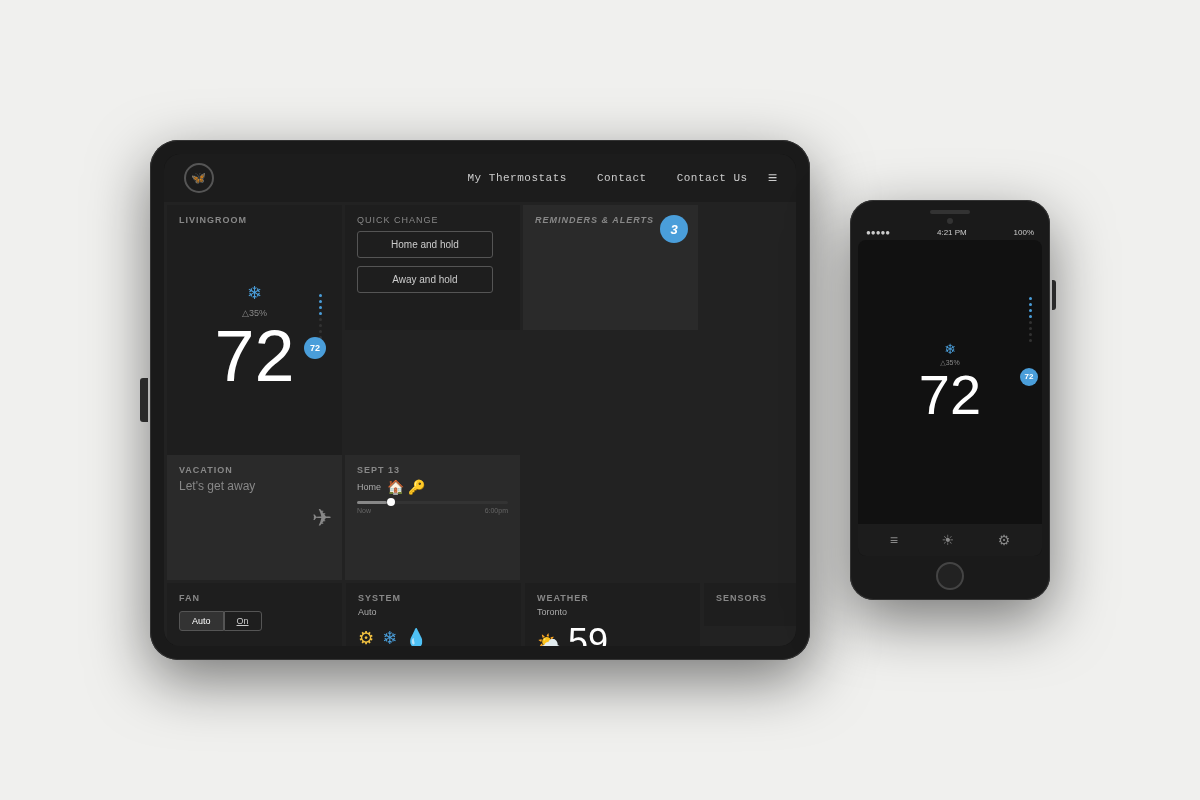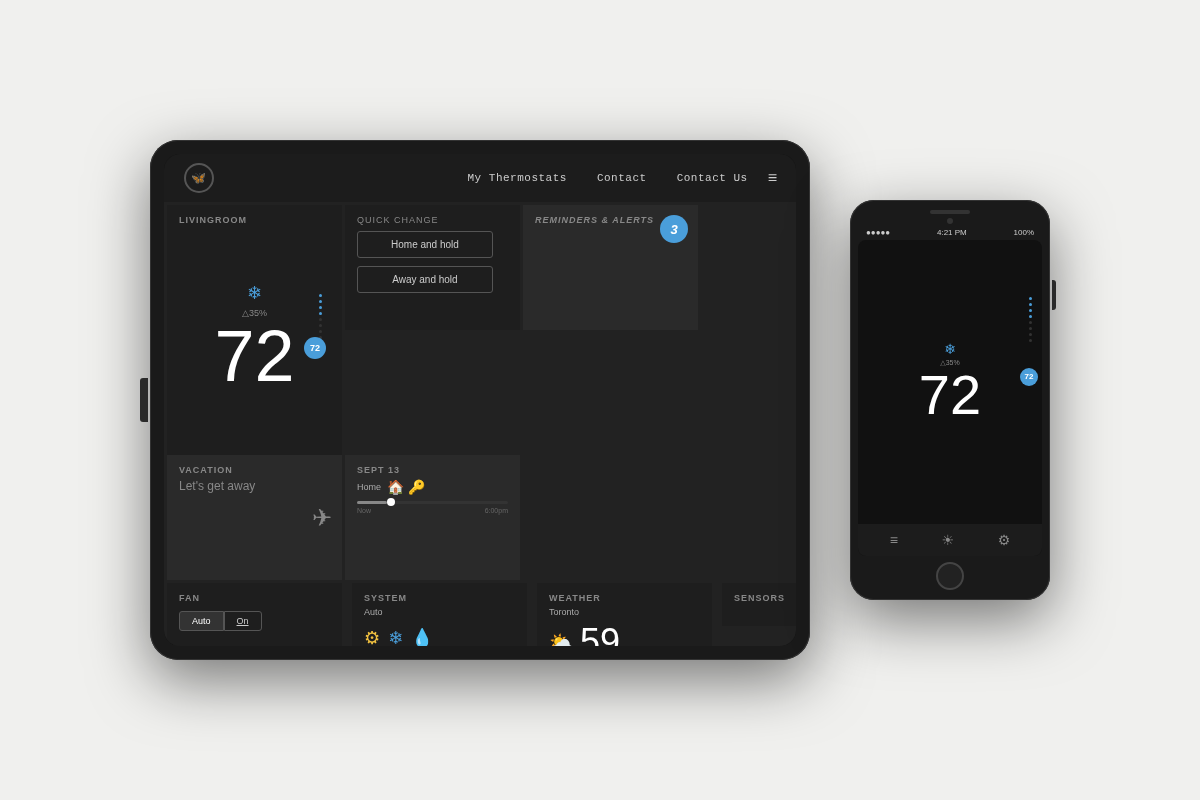--- a/index.html
+++ b/index.html
@@ -562,21 +562,21 @@
             <div class="timeline-dot"></div>
           </div>
           <div class="timeline-labels">
             <span>Now</span>
             <span>6:00pm</span>
           </div>
         </div>
 
       </div>
 
-      <div style="display:grid; grid-template-columns: 175px 175px 175px 175px; gap:10px; padding:3px 3px 3px; background:#222; flex:1;">
+      <div style="display:grid; grid-template-columns: 175px 175px 175px 175px; gap:4px; padding:3px 3px 3px; background:#222; flex:1;">
 
         <div class="tile" style="height:100%;">
           <div class="tile-title">FAN</div>
           <div class="fan-toggle">
             <button class="toggle-btn active">Auto</button>
             <button class="toggle-btn">On</button>
           </div>
         </div>
 
         <div class="tile" style="height:100%;">

